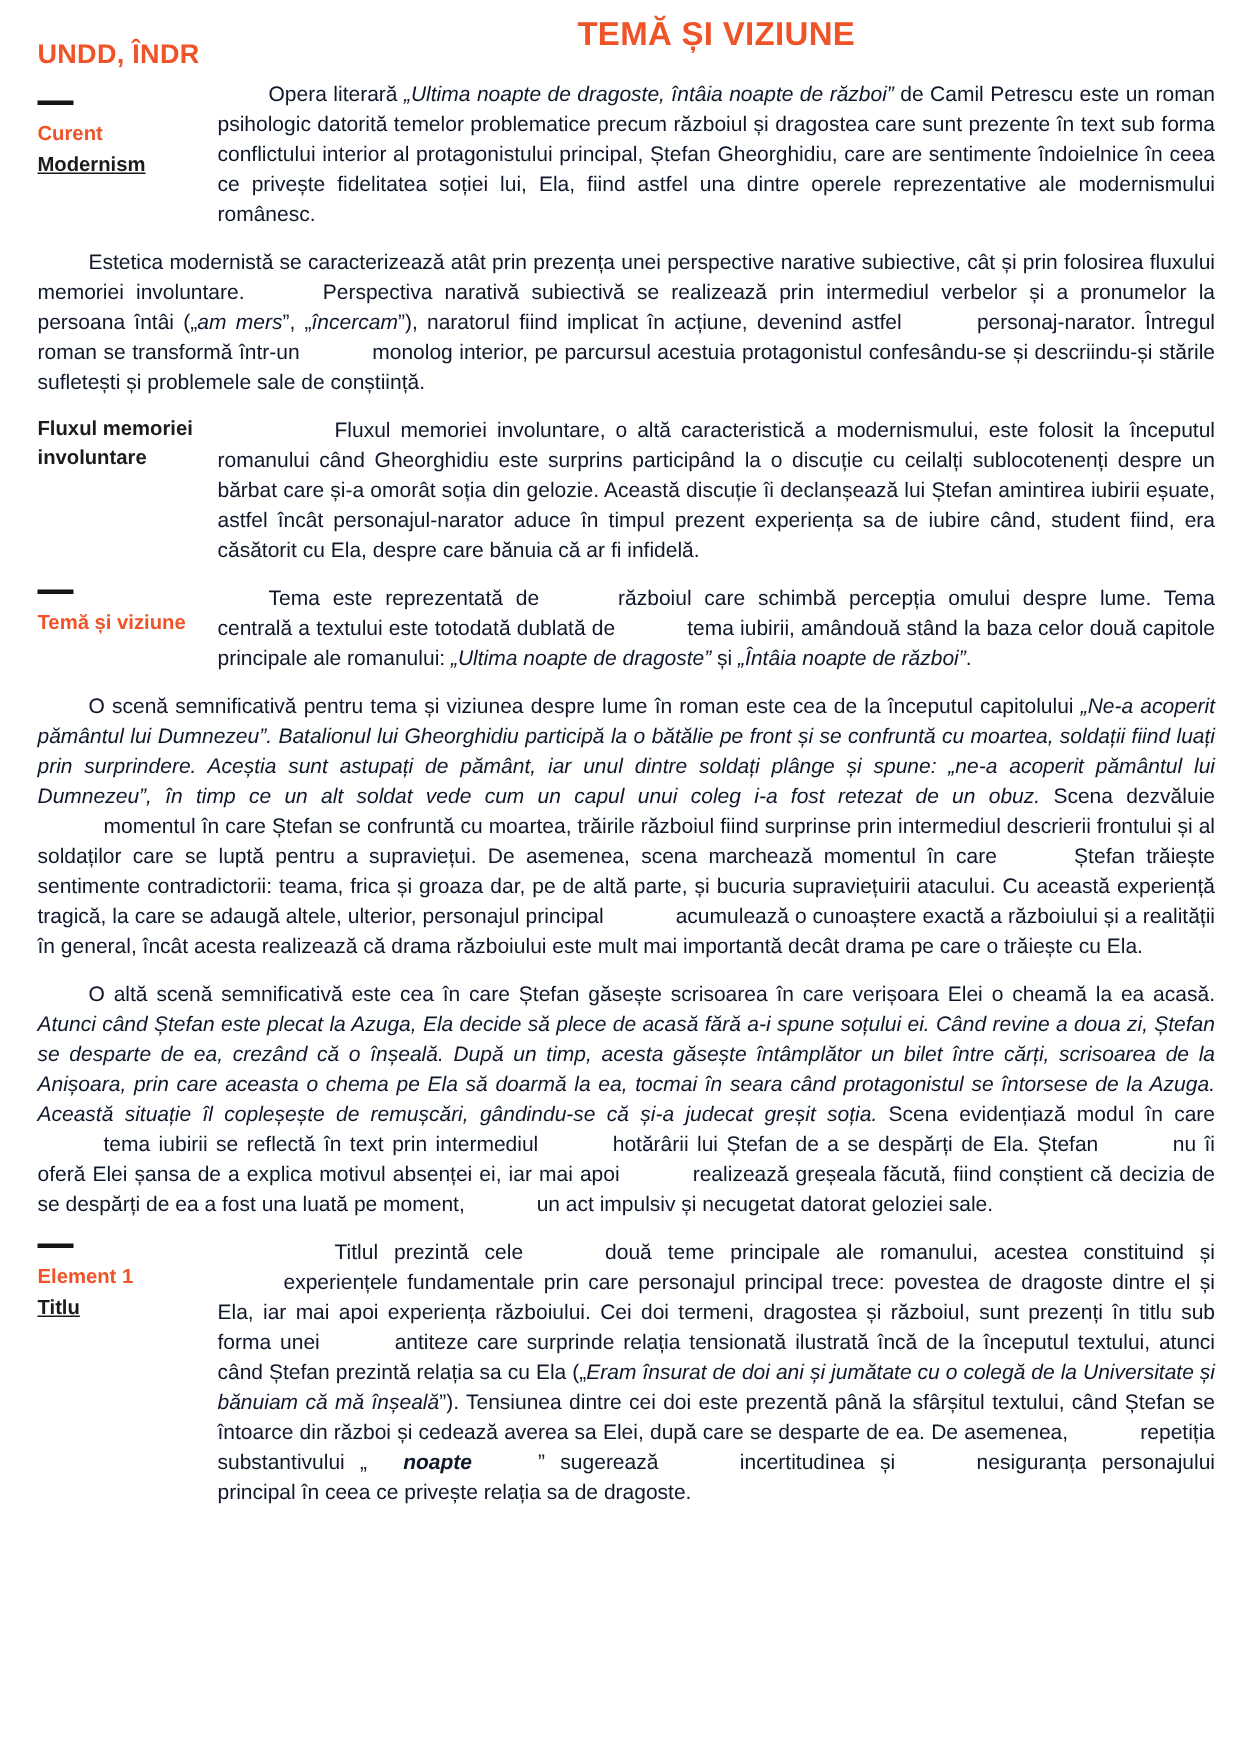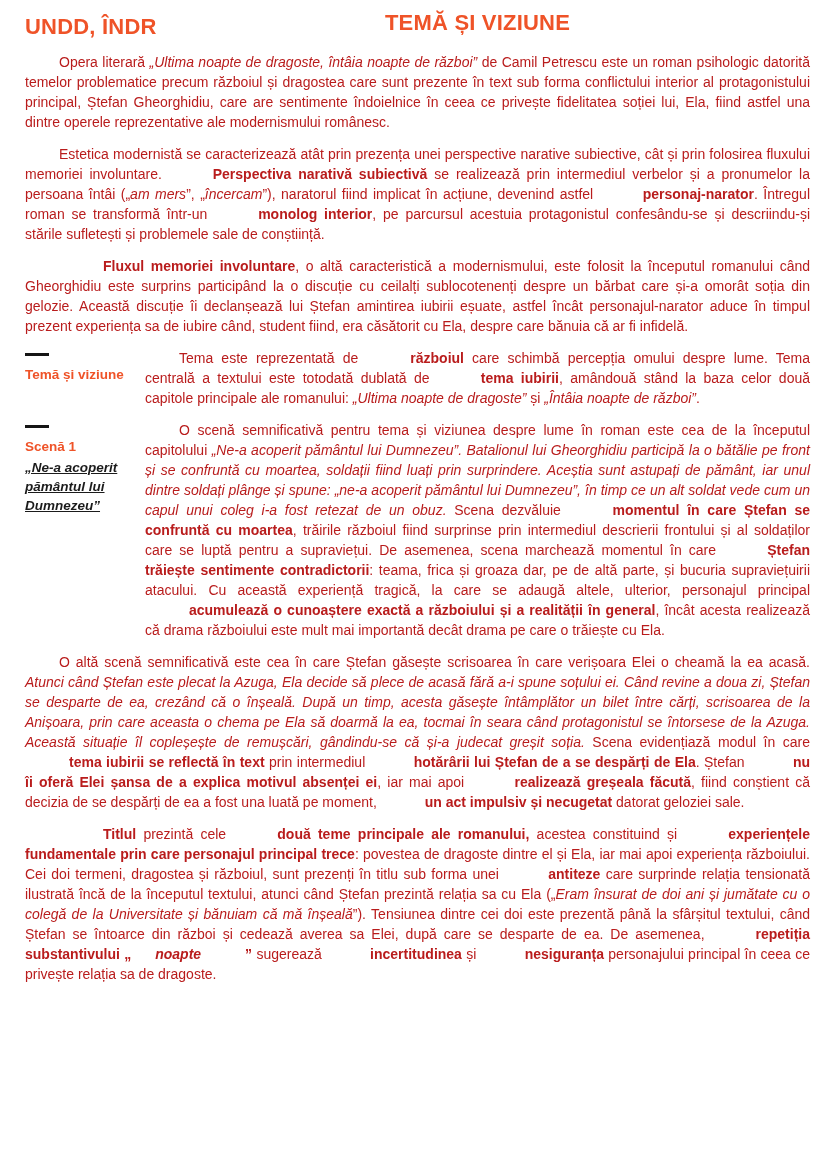--- a/index.html
+++ b/index.html
@@ -7,22 +7,22 @@
   html, body { margin: 0; padding: 0; background: #ffffff; }
   body {
     width: 828px; min-height: 1171px;
     font-family: "Liberation Sans", sans-serif;
     color: var(--ink);
   }
   .page { padding: 10px 18px 24px 25px; }
 
   header { position: relative; height: 32px; margin-bottom: 10px; }
   .left-title {
-    position: absolute; left: 0; top: 4px;
-    font-size: 22px; font-weight: bold; color: var(--accent); white-space: nowrap;
+    position: absolute; left: 0; top: 16px;
+    font-size: 18px; font-weight: bold; color: var(--accent); white-space: nowrap;
     letter-spacing: 0.2px;
   }
   .center-title {
     margin-left: 120px; text-align: center;
     font-size: 22px; font-weight: bold; color: var(--accent);
     letter-spacing: 0.2px;
   }
 
   .row { display: flex; align-items: flex-start; margin-bottom: 12px; }
   .sb { flex: 0 0 120px; width: 120px; font-weight: bold; font-size: 13.5px; line-height: 19px; }
@@ -31,68 +31,75 @@
   .dash { width: 24px; height: 3px; background: #151515; margin: 5px 0 9px 0; }
   .sb-heading { color: var(--accent); margin-bottom: 2px; }
   .sb-sub { text-decoration: underline; }
   .sb-quote { text-decoration: underline; font-style: italic; }
   .sb-title { }
 
   .body-p {
     flex: 1; margin: 0;
     font-size: 14px; line-height: 20px;
     text-align: justify; text-indent: 34px;
-    color: #b91c1c;
+    color: #0f172a;
   }
-  .run-b { font-weight: bold; padding-left: 44px; }
+  .run-b { font-weight: normal; padding-left: 44px; }
   .run-i { font-style: italic; }
   .run-bi { font-weight: bold; font-style: italic; margin-left: 24px; }
 </style>
 </head>
 <body>
 
 <div class="page">
 
   <header>
     <div class="left-title">UNDD, ÎNDR</div>
     <div class="center-title">TEMĂ ȘI VIZIUNE</div>
   </header>
 
   <div class="row">
+    <aside class="sb offset-down">
+      <div class="dash"></div>
+      <div class="sb-heading">Curent</div>
+      <div class="sb-sub">Modernism</div>
+    </aside>
     <p class="body-p"><span>Opera literară </span><span class="run-i">„Ultima noapte de dragoste, întâia noapte de război”</span><span> de Camil Petrescu este un roman psihologic datorită temelor problematice precum războiul și dragostea care sunt prezente în text sub forma conflictului interior al protagonistului principal, Ștefan Gheorghidiu, care are sentimente îndoielnice în ceea ce privește fidelitatea soției lui, Ela, fiind astfel una dintre operele reprezentative ale modernismului românesc.</span></p>
   </div>
 
   <div class="row">
     <p class="body-p"><span>Estetica modernistă se caracterizează atât prin prezența unei perspective narative subiective, cât și prin folosirea fluxului memoriei involuntare. </span><span class="run-b">Perspectiva narativă subiectivă</span><span> se realizează prin intermediul verbelor și a pronumelor la persoana întâi („</span><span class="run-i">am mers</span><span>”, „</span><span class="run-i">încercam</span><span>”), naratorul fiind implicat în acțiune, devenind astfel </span><span class="run-b">personaj-narator</span><span>. Întregul roman se transformă într-un </span><span class="run-b">monolog interior</span><span>, pe parcursul acestuia protagonistul confesându-se și descriindu-și stările sufletești și problemele sale de conștiință.</span></p>
   </div>
 
   <div class="row">
+    <aside class="sb">
+      <div class="sb-title">Fluxul memoriei</div>
+      <div class="sb-title">involuntare</div>
+    </aside>
     <p class="body-p"><span class="run-b">Fluxul memoriei involuntare</span><span>, o altă caracteristică a modernismului, este folosit la începutul romanului când Gheorghidiu este surprins participând la o discuție cu ceilalți sublocotenenți despre un bărbat care și-a omorât soția din gelozie. Această discuție îi declanșează lui Ștefan amintirea iubirii eșuate, astfel încât personajul-narator aduce în timpul prezent experiența sa de iubire când, student fiind, era căsătorit cu Ela, despre care bănuia că ar fi infidelă.</span></p>
   </div>
 
   <div class="row">
     <aside class="sb">
       <div class="dash"></div>
       <div class="sb-heading">Temă și viziune</div>
     </aside>
     <p class="body-p"><span>Tema este reprezentată de </span><span class="run-b">războiul</span><span> care schimbă percepția omului despre lume. Tema centrală a textului este totodată dublată de </span><span class="run-b">tema iubirii</span><span>, amândouă stând la baza celor două capitole principale ale romanului: </span><span class="run-i">„Ultima noapte de dragoste”</span><span> și </span><span class="run-i">„Întâia noapte de război”</span><span>.</span></p>
   </div>
 
   <div class="row">
-    <aside class="sb">
-      <div class="dash"></div>
-      <div class="sb-heading">Scenă 1</div>
-      <div class="sb-quote">„Ne-a acoperit</div>
-      <div class="sb-quote">pământul lui</div>
-      <div class="sb-quote">Dumnezeu”</div>
-    </aside>
     <p class="body-p"><span>O scenă semnificativă pentru tema și viziunea despre lume în roman este cea de la începutul capitolului </span><span class="run-i">„Ne-a acoperit pământul lui Dumnezeu”. Batalionul lui Gheorghidiu participă la o bătălie pe front și se confruntă cu moartea, soldații fiind luați prin surprindere. Aceștia sunt astupați de pământ, iar unul dintre soldați plânge și spune: „ne-a acoperit pământul lui Dumnezeu”, în timp ce un alt soldat vede cum un capul unui coleg i-a fost retezat de un obuz.</span><span> Scena dezvăluie </span><span class="run-b">momentul în care Ștefan se confruntă cu moartea</span><span>, trăirile războiul fiind surprinse prin intermediul descrierii frontului și al soldaților care se luptă pentru a supraviețui. De asemenea, scena marchează momentul în care </span><span class="run-b">Ștefan trăiește sentimente contradictorii</span><span>: teama, frica și groaza dar, pe de altă parte, și bucuria supraviețuirii atacului. Cu această experiență tragică, la care se adaugă altele, ulterior, personajul principal </span><span class="run-b">acumulează o cunoaștere exactă a războiului și a realității în general</span><span>, încât acesta realizează că drama războiului este mult mai importantă decât drama pe care o trăiește cu Ela.</span></p>
   </div>
 
   <div class="row">
     <p class="body-p"><span>O altă scenă semnificativă este cea în care Ștefan găsește scrisoarea în care verișoara Elei o cheamă la ea acasă. </span><span class="run-i">Atunci când Ștefan este plecat la Azuga, Ela decide să plece de acasă fără a-i spune soțului ei. Când revine a doua zi, Ștefan se desparte de ea, crezând că o înșeală. După un timp, acesta găsește întâmplător un bilet între cărți, scrisoarea de la Anișoara, prin care aceasta o chema pe Ela să doarmă la ea, tocmai în seara când protagonistul se întorsese de la Azuga. Această situație îl copleșește de remușcări, gândindu-se că și-a judecat greșit soția.</span><span> Scena evidențiază modul în care </span><span class="run-b">tema iubirii se reflectă în text</span><span> prin intermediul </span><span class="run-b">hotărârii lui Ștefan de a se despărți de Ela</span><span>. Ștefan </span><span class="run-b">nu îi oferă Elei șansa de a explica motivul absenței ei</span><span>, iar mai apoi </span><span class="run-b">realizează greșeala făcută</span><span>, fiind conștient că decizia de se despărți de ea a fost una luată pe moment, </span><span class="run-b">un act impulsiv și necugetat</span><span> datorat geloziei sale.</span></p>
   </div>
 
   <div class="row">
+    <aside class="sb">
+      <div class="dash"></div>
+      <div class="sb-heading">Element 1</div>
+      <div class="sb-sub">Titlu</div>
+    </aside>
     <p class="body-p"><span class="run-b">Titlul</span><span> prezintă cele </span><span class="run-b">două teme principale ale romanului,</span><span> acestea constituind și </span><span class="run-b">experiențele fundamentale prin care personajul principal trece</span><span>: povestea de dragoste dintre el și Ela, iar mai apoi experiența războiului. Cei doi termeni, dragostea și războiul, sunt prezenți în titlu sub forma unei </span><span class="run-b">antiteze</span><span> care surprinde relația tensionată ilustrată încă de la începutul textului, atunci când Ștefan prezintă relația sa cu Ela („</span><span class="run-i">Eram însurat de doi ani și jumătate cu o colegă de la Universitate și bănuiam că mă înșeală</span><span>”). Tensiunea dintre cei doi este prezentă până la sfârșitul textului, când Ștefan se întoarce din război și cedează averea sa Elei, după care se desparte de ea. De asemenea, </span><span class="run-b">repetiția substantivului „</span><span class="run-bi">noapte</span><span class="run-b">”</span><span> sugerează </span><span class="run-b">incertitudinea</span><span> și </span><span class="run-b">nesiguranța</span><span> personajului principal în ceea ce privește relația sa de dragoste.</span></p>
   </div>
 
 </div>
 
 </body></html>

